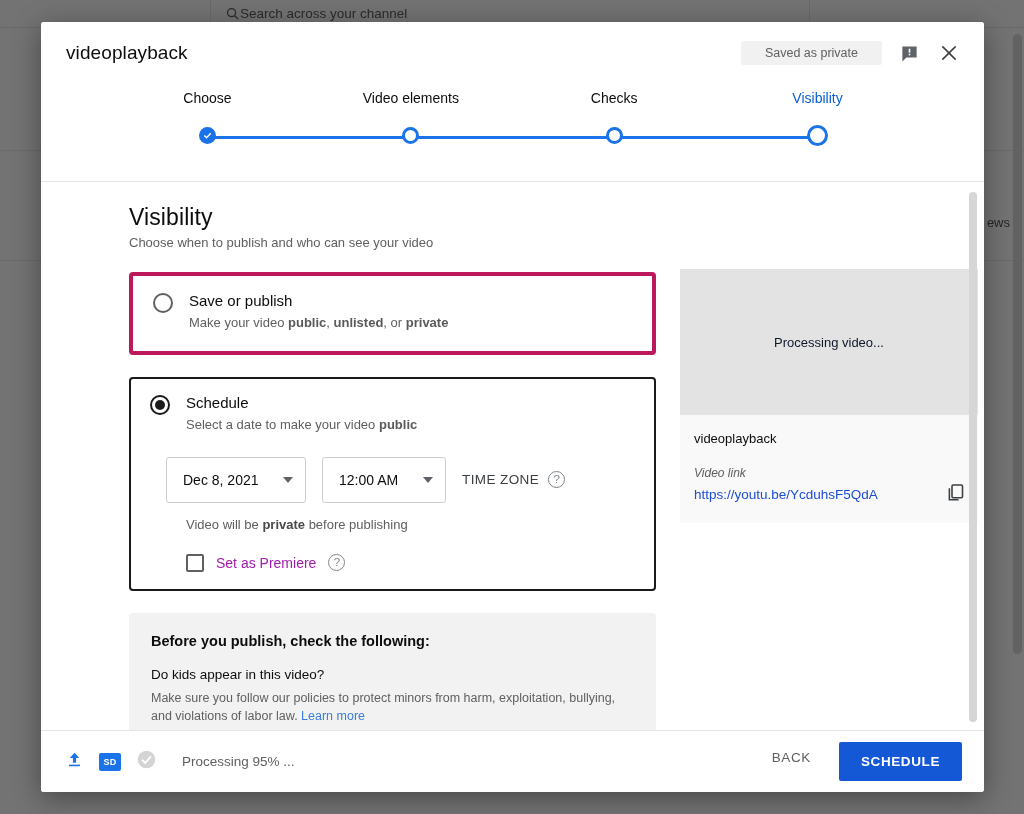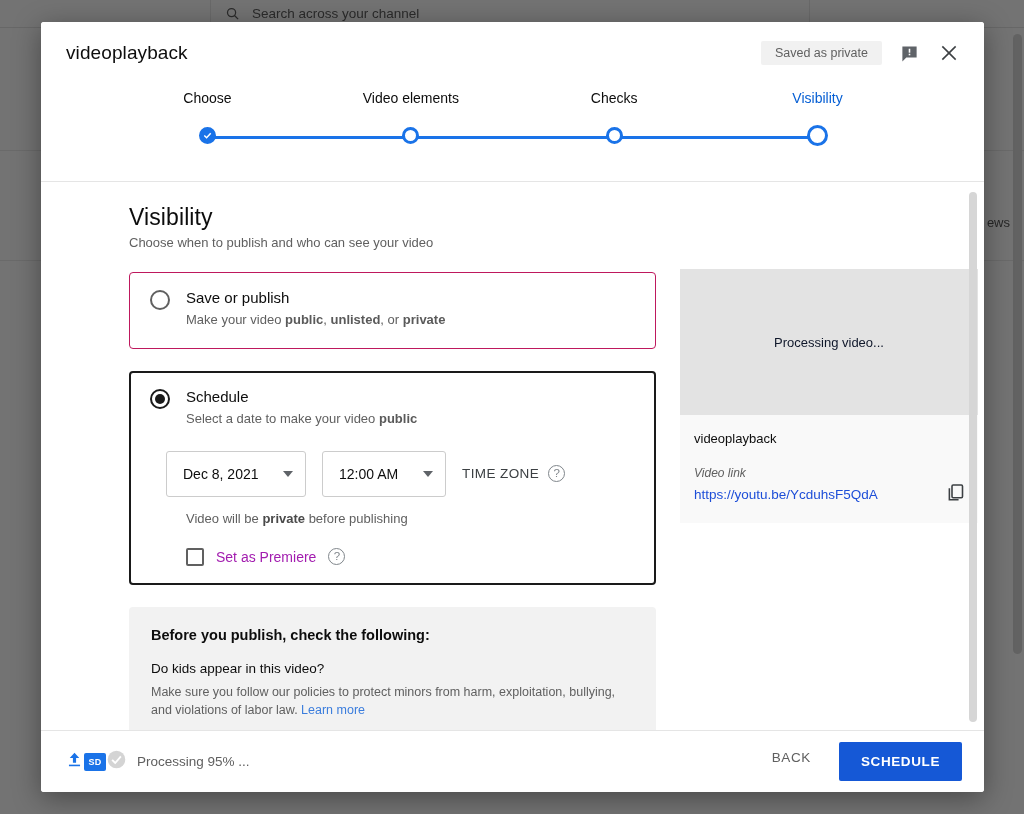--- a/index.html
+++ b/index.html
@@ -21,21 +21,21 @@
     background: #ffffff;
   }
   .bg-topbar {
     position: absolute; top: 0; left: 0; right: 0; height: 28px;
     background: #ffffff;
     border-bottom: 1px solid #e5e5e5;
     display: flex; align-items: center;
   }
   .bg-search {
     position: absolute; left: 210px; top: 0px; width: 600px; height: 27px;
-    display: flex; align-items: center; gap: 12px;
+    display: flex; align-items: center; gap: 0;
     padding-left: 14px;
     border-left: 1px solid #e8e8e8;
     border-right: 1px solid #e8e8e8;
   }
   .bg-search-text {
     font-size: 13.5px; color: #606060;
   }
   .bg-rowline {
     position: absolute; left: 0; right: 0; height: 1px; background: #ebebeb;
   }
@@ -71,21 +71,21 @@
     padding: 0 22px 0 25px;
     background: #fff;
   }
   .dlg-title {
     font-size: 19px; color: #0d0d0d; font-weight: 400;
     letter-spacing: .1px;
   }
   .hdr-right { margin-left: auto; display: flex; align-items: center; gap: 14px; }
   .saved-badge {
     background: #f1f1f1; color: #606060;
-    font-size: 12.5px; padding: 5px 14px; border-radius: 2px;
+    font-size: 12.5px; padding: 5px 24px; border-radius: 2px;
     white-space: nowrap;
   }
   .icon-btn {
     width: 26px; height: 26px;
     display: flex; align-items: center; justify-content: center;
     cursor: pointer;
   }
 
   
   .stepper-wrap {
@@ -151,21 +151,21 @@
   .right-col { width: 298px; flex: 0 0 298px; padding-top: 65px; }
 
   h1.section-title {
     margin: 0 0 4px 0;
     font-size: 23px; font-weight: 400; color: #0d0d0d;
     letter-spacing: .1px;
   }
   .section-sub { font-size: 13px; color: #606060; margin-bottom: 22px; }
 
   .opt-card {
-    border: 1px solid #be185d;
+    border: 4px solid #be185d;
     border-radius: 4px;
     padding: 16px 18px 18px 20px;
     margin-bottom: 22px;
     background: #fff;
   }
   .opt-card.selected { border: 2px solid #1a1a1a; padding: 15px 17px 17px 19px; }
   .opt-head { display: flex; align-items: flex-start; gap: 16px; }
   .radio {
     width: 20px; height: 20px; border-radius: 50%;
     border: 2px solid #606060; flex: 0 0 20px;
@@ -249,21 +249,21 @@
   }
 
   
   .dlg-footer {
     flex: 0 0 62px; height: 62px;
     border-top: 1px solid #e5e5e5;
     display: flex; align-items: center;
     padding: 0 22px 0 24px;
     background: #fff;
   }
-  .foot-left { display: flex; align-items: center; gap: 0; }
+  .foot-left { display: flex; align-items: center; gap: 15px; }
   .sd-badge {
     width: 22px; height: 18px; background: #1a73e8; border-radius: 2px;
     color: #fff; font-size: 9px; font-weight: 700;
     display: flex; align-items: center; justify-content: center;
     letter-spacing: .3px;
   }
   .foot-status { font-size: 13.5px; color: #606060; margin-left: 10px; }
   .foot-right { margin-left: auto; display: flex; align-items: flex-start; gap: 22px; }
   .btn-text {
     font-size: 13.5px; color: #606060; font-weight: 500;

